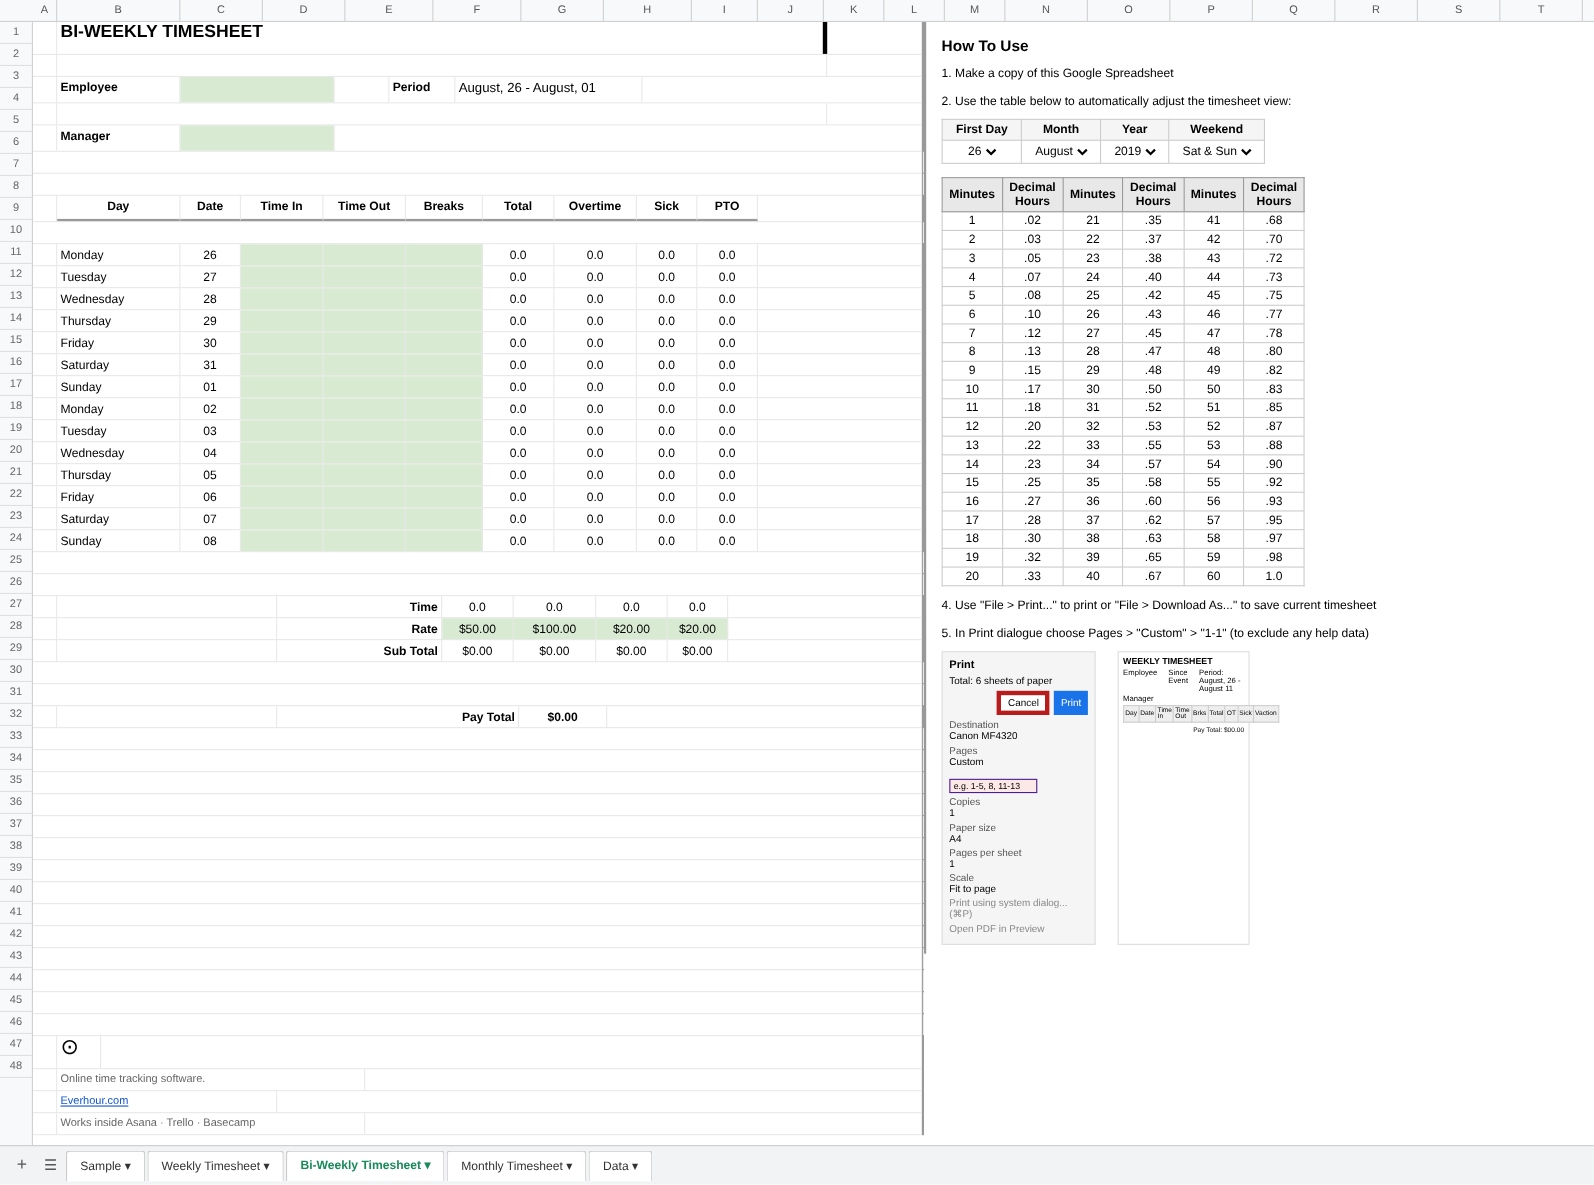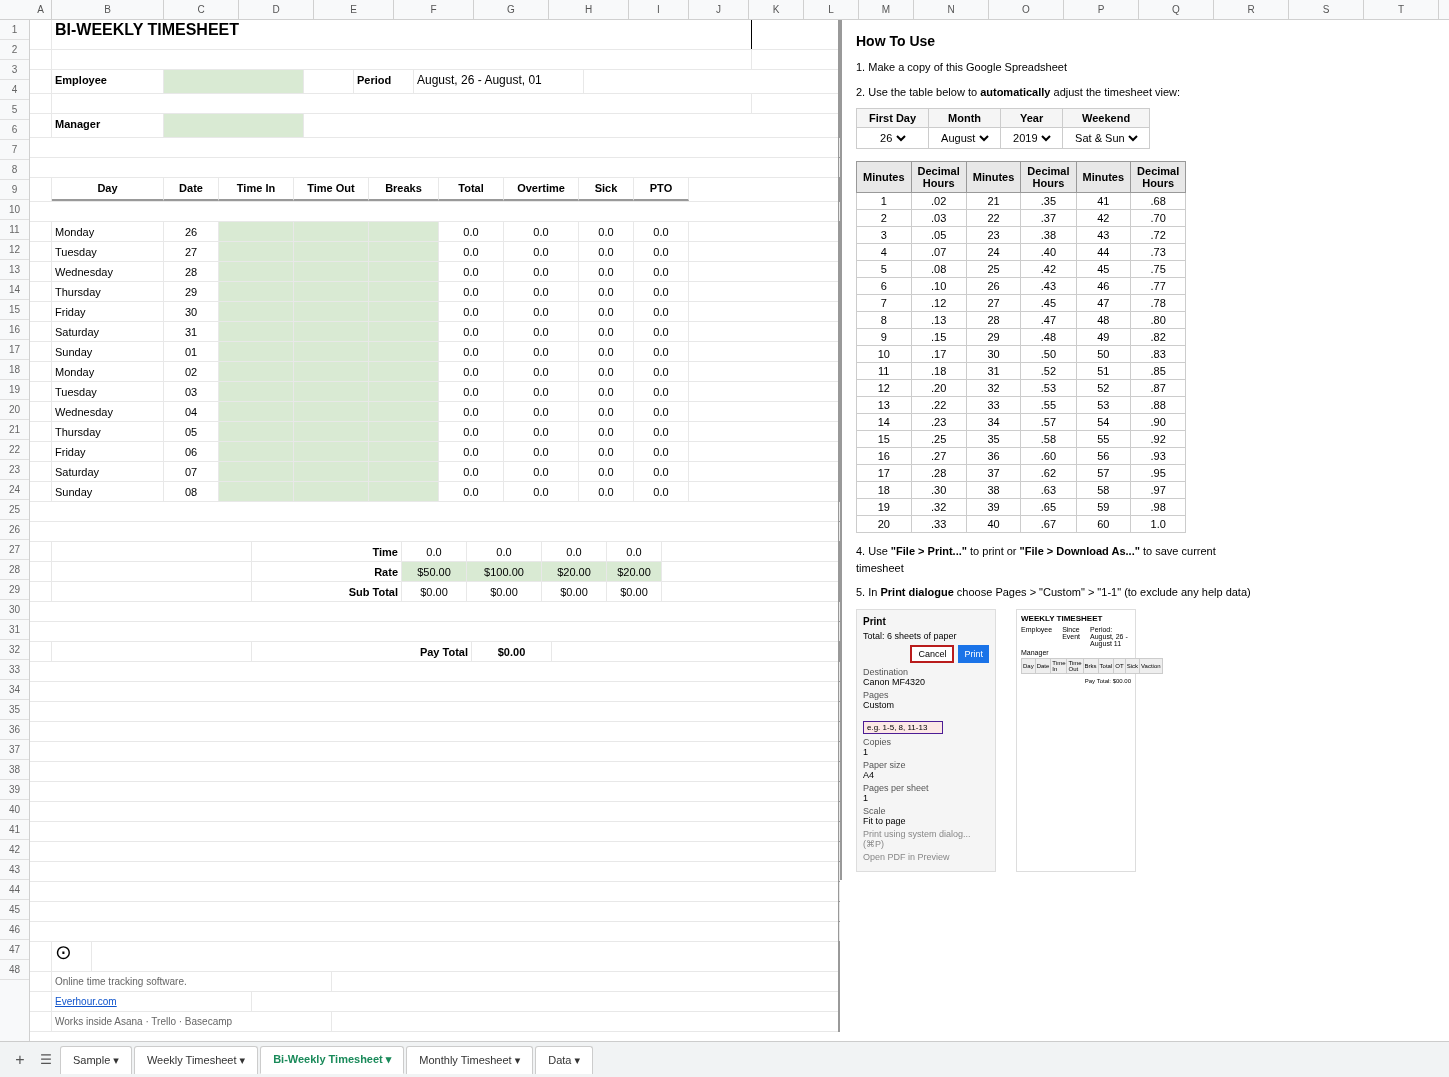--- a/index.html
+++ b/index.html
@@ -1,39 +1,39 @@
 <!DOCTYPE html>
 <html><head>
   <meta charset="utf-8">
   <style>
     * { box-sizing: border-box; margin: 0; padding: 0; }
     body { font-family: Arial, sans-serif; font-size: 12px; background: #fff; overflow: hidden; }
 
     
     .help-title { font-size: 14px; font-weight: bold; margin-bottom: 10px; margin-top: 5px; }
     .help-text { font-size: 11px; margin-bottom: 8px; line-height: 1.5; }
-    .help-text strong { font-weight: bold; }
+    .help-text strong { font-weight: normal; }
 
     
     .settings-table { border-collapse: collapse; margin: 6px 0 12px 0; font-size: 11px; }
     .settings-table th { border: 1px solid #ccc; padding: 3px 12px; background: #f5f5f5; text-align: center; }
     .settings-table td { border: 1px solid #ccc; padding: 3px 8px; text-align: center; }
     .settings-table select { font-size: 11px; border: none; background: transparent; cursor: pointer; }
 
     
     .cheat-table { border-collapse: collapse; font-size: 11px; margin: 6px 0 10px 0; }
     .cheat-table th { border: 1px solid #999; padding: 3px 6px; background: #e8e8e8; text-align: center; font-weight: bold; }
     .cheat-table td { border: 1px solid #ccc; padding: 2px 6px; text-align: center; }
 
     
     .print-preview { display: flex; gap: 20px; margin-top: 8px; }
     .print-dialog { background: #f5f5f5; border: 1px solid #ddd; width: 140px; padding: 6px; font-size: 9px; }
     .print-preview-sheet { background: #fff; border: 1px solid #ddd; width: 120px; padding: 4px; font-size: 7px; }
     .print-btn-row { display: flex; gap: 4px; margin: 4px 0; justify-content: flex-end; }
-    .btn-cancel { border: 2px solid #b91c1c; background: #fff; padding: 2px 6px; font-size: 9px; cursor: pointer; }
+    .btn-cancel { border: 4px solid #b91c1c; background: #fff; padding: 2px 6px; font-size: 9px; cursor: pointer; }
     .btn-print { border: none; background: #1a73e8; color: #fff; padding: 2px 6px; font-size: 9px; cursor: pointer; }
     .print-row { margin: 3px 0; }
     .print-label { color: #555; font-size: 9px; }
     .print-value { font-size: 9px; }
     .pages-input { border: 1px solid #4c1d95; background: #fce8e6; padding: 1px 3px; font-size: 8px; width: 80px; margin-top: 11px; }
 
     
     .tabs-bar { height: 36px; background: #f1f3f4; border-top: 1px solid #ccc; display: flex; align-items: center; padding: 0 8px; gap: 2px; flex-shrink: 0; }
     .tab-btn { height: 28px; padding: 0 12px; font-size: 11px; border-radius: 3px 3px 0 0; cursor: pointer; border: 1px solid #ccc; border-bottom: none; background: #fff; color: #333; }
     .tab-btn.active { color: #1a8a5a; font-weight: bold; border-color: #ccc; border-bottom: 1px solid #fff; background: #fff; }
@@ -171,21 +171,21 @@
         <div class="row-num-cell">48</div>
       </div>
 
       <div style="flex:1; overflow:auto;">
         <div style="display:flex; min-width: 1390px;">
 
           <div style="width:810px; min-width:810px; border-right:2px solid #999;">
 
             <div class="sheet-row row-h30">
               <div class="sc w-A"></div>
-              <div class="sc w-B bold fs16" style="width:700px; border-right:1px solid #000000;">BI-WEEKLY TIMESHEET</div>
+              <div class="sc w-B bold fs16" style="width:700px; border-right:4px solid #000000;">BI-WEEKLY TIMESHEET</div>
             </div>
 
             <div class="sheet-row">
               <div class="sc w-A"></div>
               <div class="sc" style="width:700px;"></div>
             </div>
 
             <div class="sheet-row row-h24">
               <div class="sc w-A"></div>
               <div class="sc w-B bold">Employee</div>

